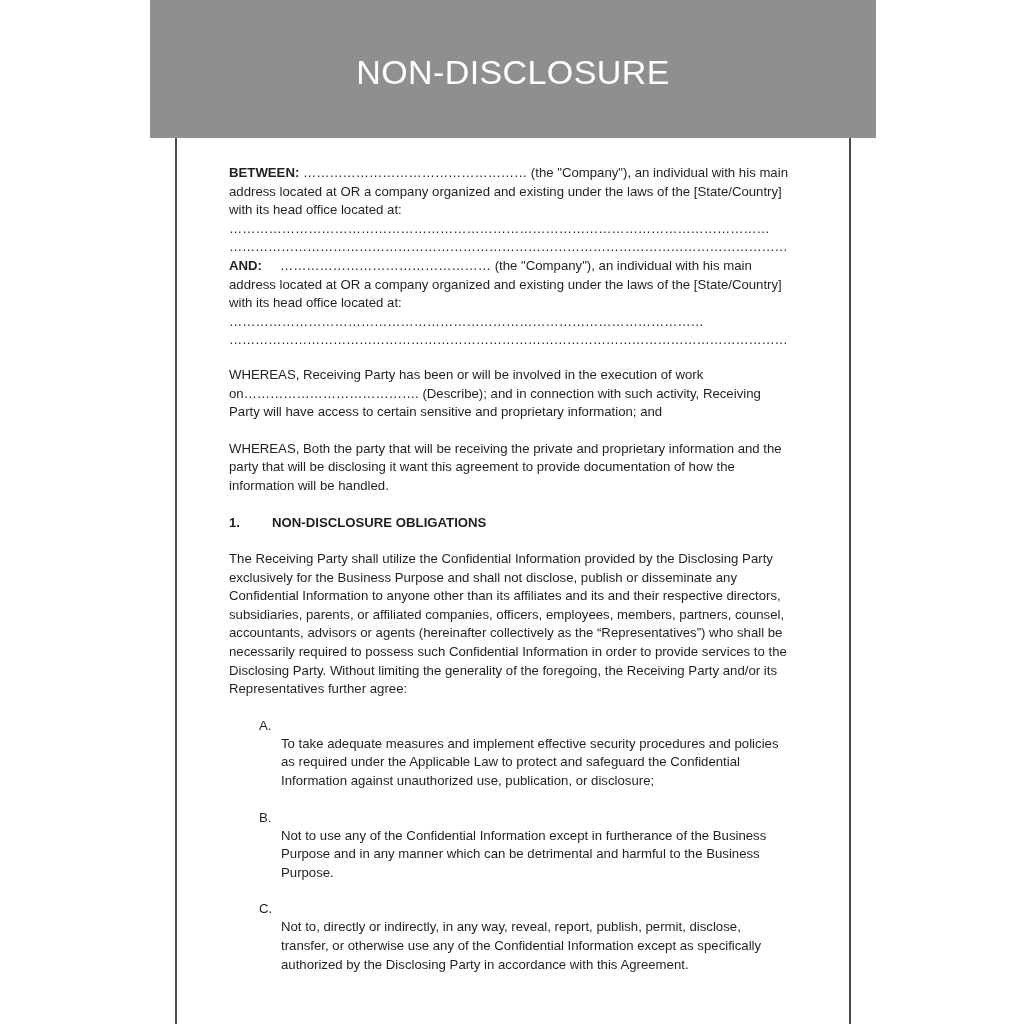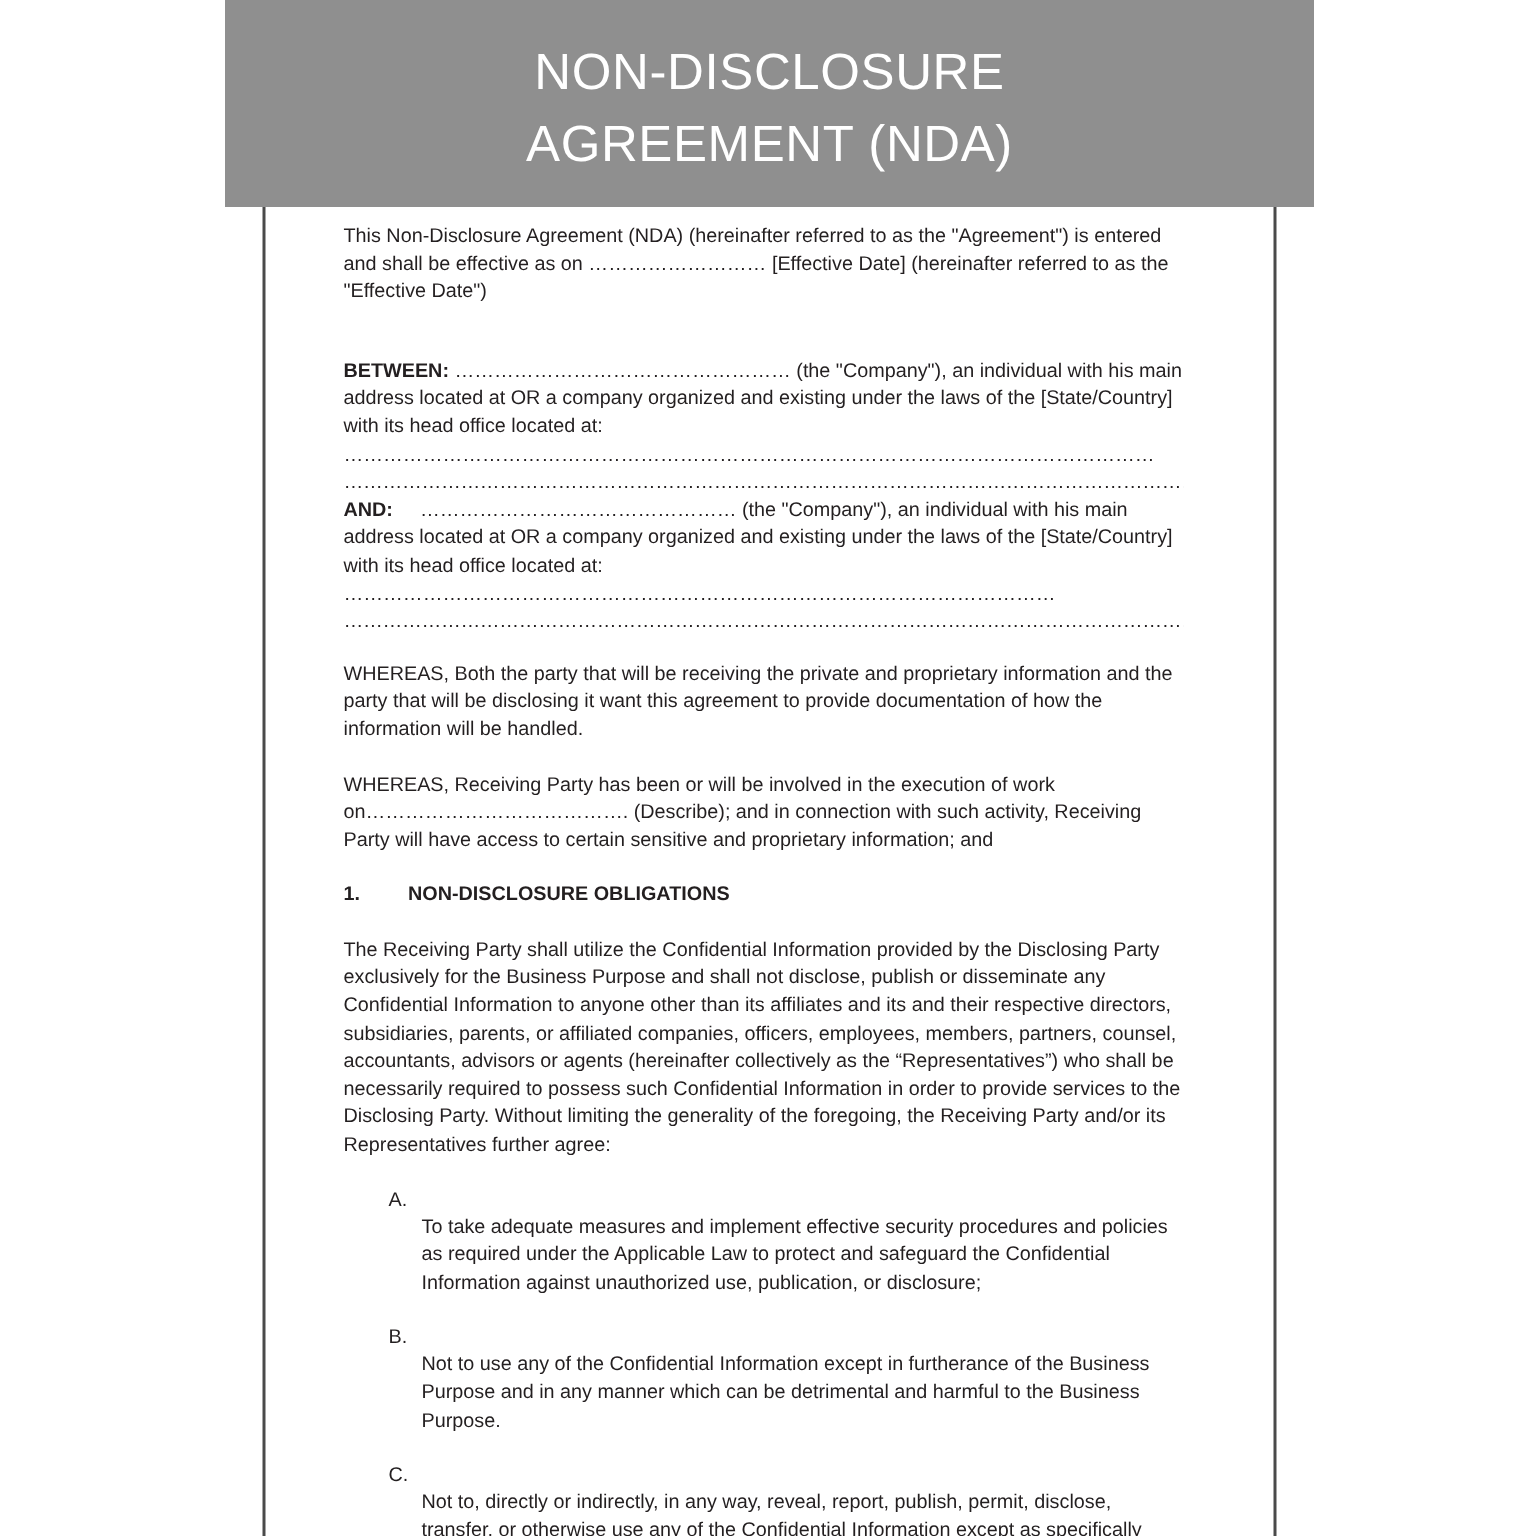--- a/index.html
+++ b/index.html
@@ -127,42 +127,40 @@
     margin-top: 18px;
   }
 </style>
 </head>
 <body>
 
 <div class="page">
 
   <div class="title-banner">
     <div class="title-line">NON-DISCLOSURE</div>
-    <div class="title-line">AGREEMENT (NDA)</div>
   </div>
 
   <div class="doc-sheet"></div>
 
   <div class="doc-body">
 
-    <p class="para">This Non-Disclosure Agreement (NDA) (hereinafter referred to as the "Agreement") is entered and shall be effective as on ……………………… [Effective Date] (hereinafter referred to as the "Effective Date")</p>
 
     <div class="spacer-lg"></div>
 
     <p class="para tight"><span class="lbl">BETWEEN:</span><span> …………………………………………… (the "Company"), an individual with his main address located at OR a company organized and existing under the laws of the [State/Country] with its head office located at: ……………………………………………………………………………………………………………</span></p>
     <span class="dotrule">…………………………………………………………………………………………………………………………………………………………………………………………</span>
 
     <p class="para tight"><span class="lbl">AND:</span><span class="and-gap"></span><span>………………………………………… (the "Company"), an individual with his main address located at OR a company organized and existing under the laws of the [State/Country] with its head office located at: ………………………………………………………………………………………………</span></p>
     <span class="dotrule">…………………………………………………………………………………………………………………………………………………………………………………………</span>
 
     <div class="spacer-lg"></div>
 
+    <p class="para">WHEREAS, Receiving Party has been or will be involved in the execution of work on…………………………………. (Describe); and in connection with such activity, Receiving Party will have access to certain sensitive and proprietary information; and</p>
+
     <p class="para">WHEREAS, Both the party that will be receiving the private and proprietary information and the party that will be disclosing it want this agreement to provide documentation of how the information will be handled.</p>
-
-    <p class="para">WHEREAS, Receiving Party has been or will be involved in the execution of work on…………………………………. (Describe); and in connection with such activity, Receiving Party will have access to certain sensitive and proprietary information; and</p>
 
 
     <div class="section-head">
       <span class="section-num">1.</span>
       <span>NON-DISCLOSURE OBLIGATIONS</span>
     </div>
 
     <p class="para">The Receiving Party shall utilize the Confidential Information provided by the Disclosing Party exclusively for the Business Purpose and shall not disclose, publish or disseminate any Confidential Information to anyone other than its affiliates and its and their respective directors, subsidiaries, parents, or affiliated companies, officers, employees, members, partners, counsel, accountants, advisors or agents (hereinafter collectively as the “Representatives”) who shall be necessarily required to possess such Confidential Information in order to provide services to the Disclosing Party. Without limiting the generality of the foregoing, the Receiving Party and/or its Representatives further agree:</p>
 
     <ol class="alpha">

